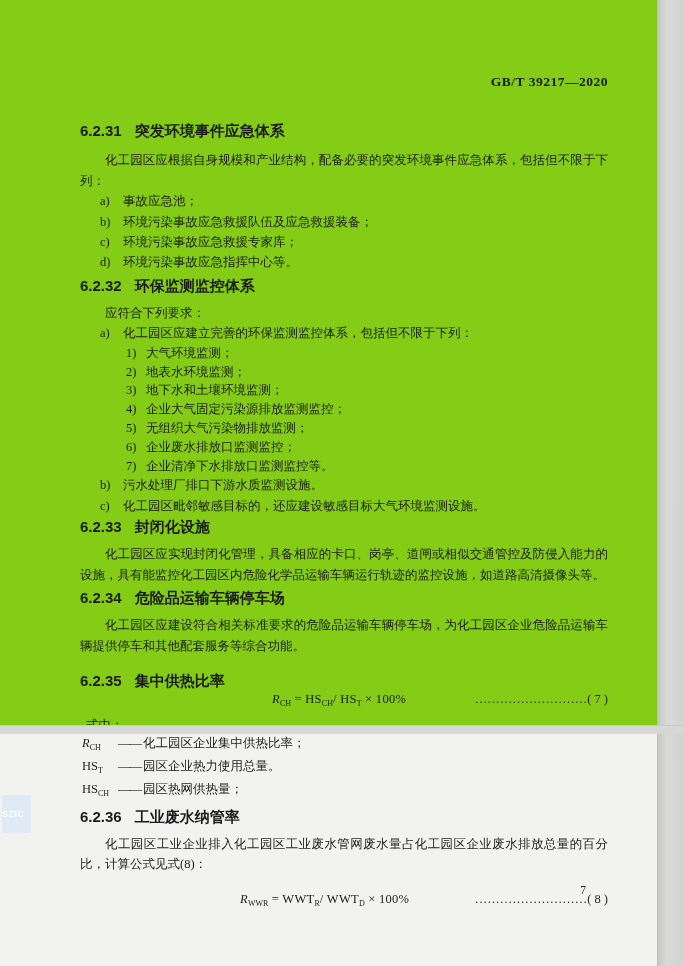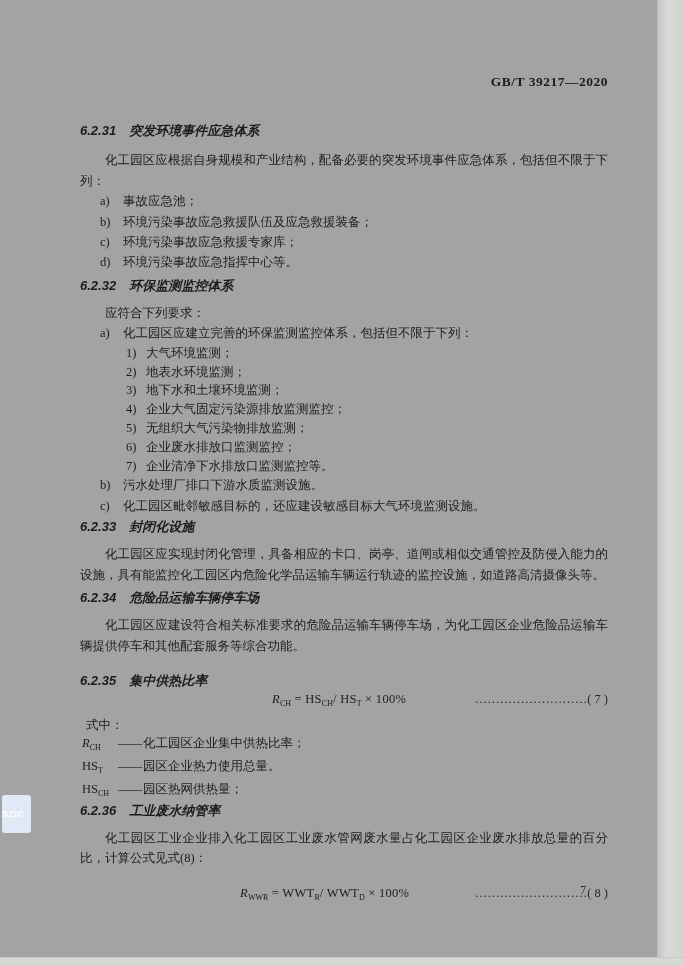--- a/index.html
+++ b/index.html
@@ -3,22 +3,22 @@
 <meta charset="utf-8">
 <style>
   html,body{margin:0;padding:0;}
   body{
     width:684px;height:966px;
     background:#f2f2f1;
     font-family:"Liberation Serif","DejaVu Serif",serif;
     position:relative;overflow:hidden;
   }
   .sheet{
-    position:absolute;left:0;top:0;width:684px;height:966px;
-    background:#a3a3a3;color:#1c1c1c;
+    position:absolute;left:0;top:0;width:684px;height:734px;
+    background:#84cc16;color:#1c1c1c;
   }
   
   .edge-right{
     position:absolute;top:0;right:0;width:26px;height:966px;
     background:linear-gradient(to right,#c7c7c6,#d9d9d8 35%,#d2d2d1);
     border-left:1px solid #bdbdbc;
   }
   .edge-bottom{
     position:absolute;left:0;bottom:0;width:684px;height:8px;
     background:#d7d7d6;border-top:1px solid #c9c9c8;
@@ -26,29 +26,29 @@
   .content{
     position:absolute;left:80px;top:0;width:528px;
   }
   .doc-header{
     padding-top:74px;text-align:right;
     font-family:"Liberation Serif","DejaVu Serif",serif;
     font-weight:bold;font-size:13.5px;line-height:16px;letter-spacing:.5px;
   }
   .sec-head{
     font-family:"Liberation Sans","DejaVu Sans",sans-serif;
-    font-weight:bold;font-size:13px;line-height:16px;font-style:italic;
+    font-weight:bold;font-size:15px;line-height:16px;
   }
   .sec-num{margin-right:13px;}
   .h31{margin-top:33px;}
   .h32{margin-top:5px;}
   .h33{margin-top:3px;}
   .h34{margin-top:5px;}
   .h35{margin-top:16px;}
-  .h36{}
+  .h36{margin-top:6px;}
   .para{
     font-size:12.5px;line-height:20.6px;text-align:justify;
     text-indent:2em;
   }
   .mt11{margin-top:11px;}
   .mt9{margin-top:9px;}
   .li{position:relative;padding-left:43px;font-size:12.5px;line-height:20.4px;}
   .li-lbl{position:absolute;left:20px;}
   .sli{position:relative;padding-left:66px;font-size:12.5px;line-height:18.8px;}
   .sli-lbl{position:absolute;left:46px;}

